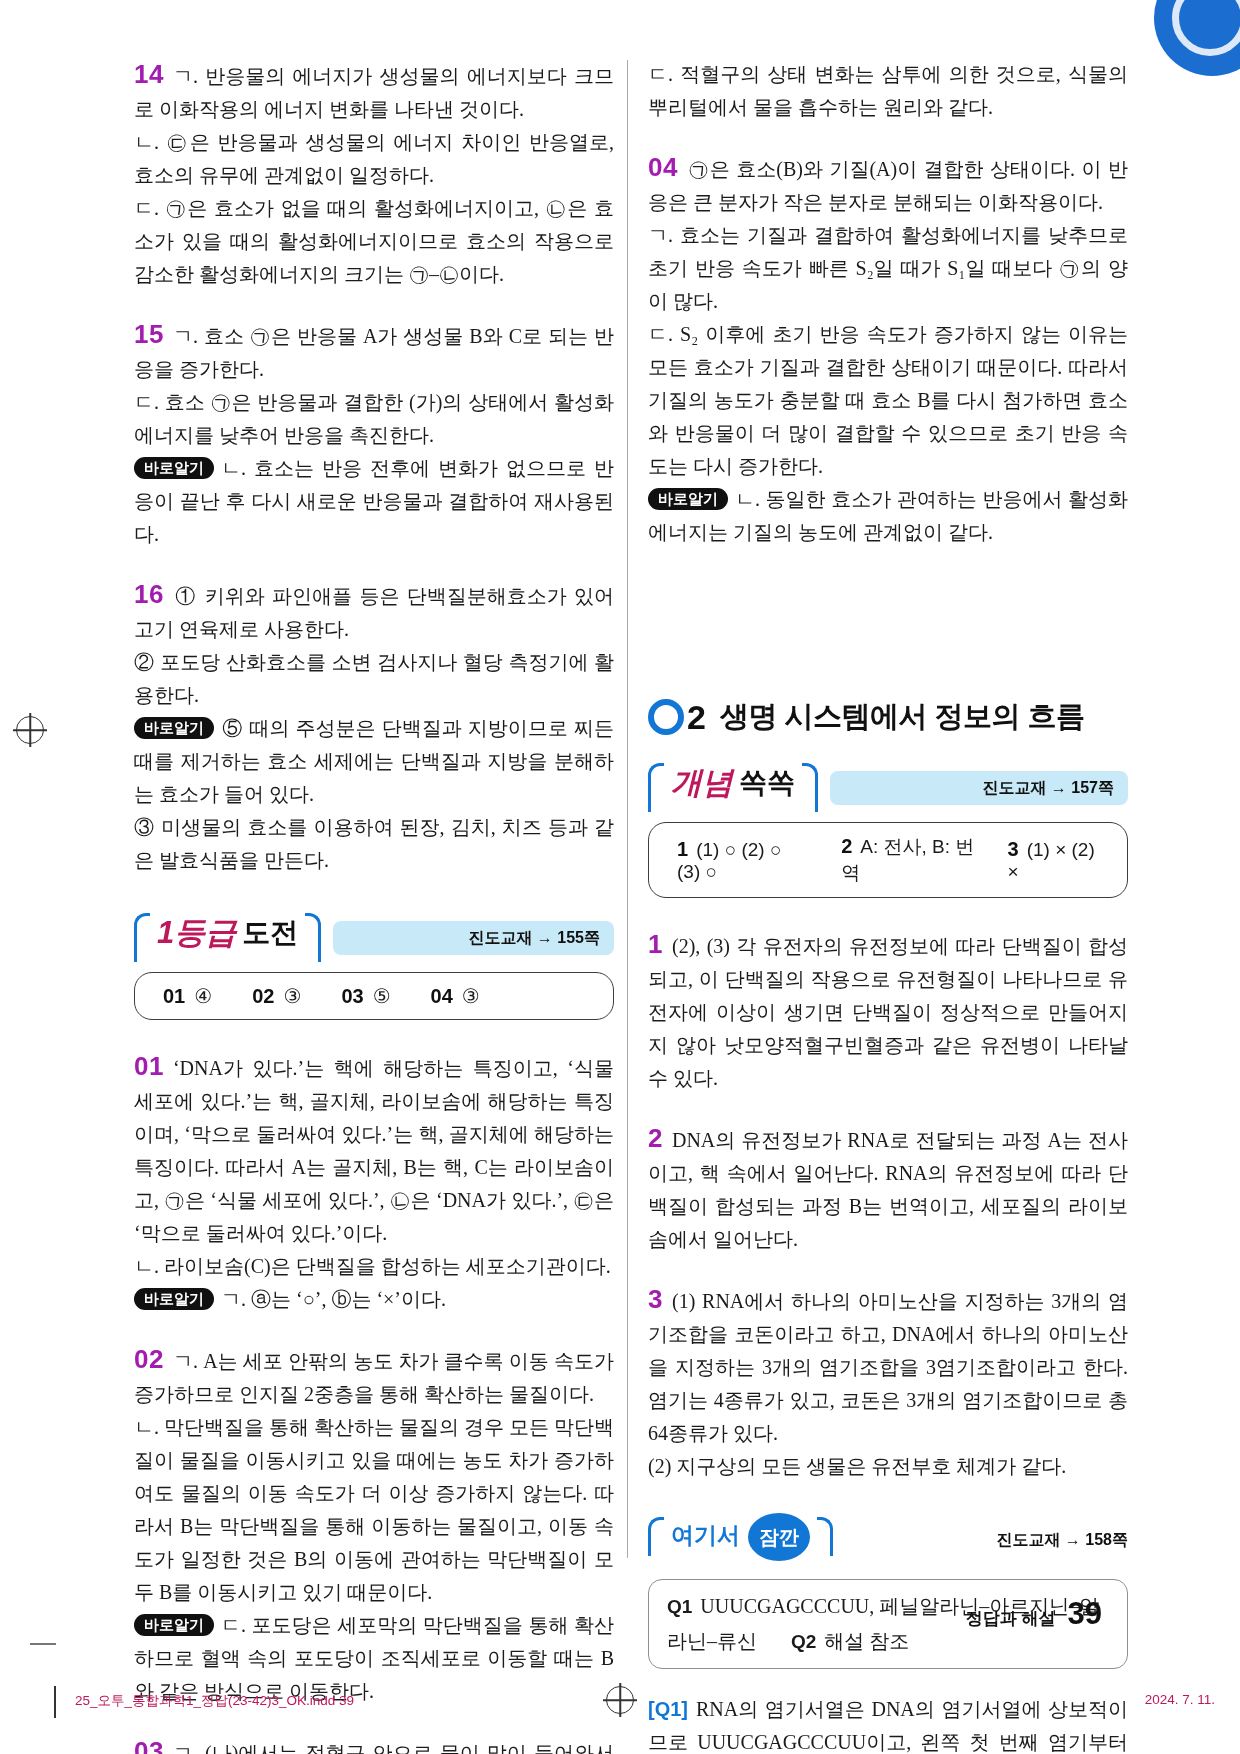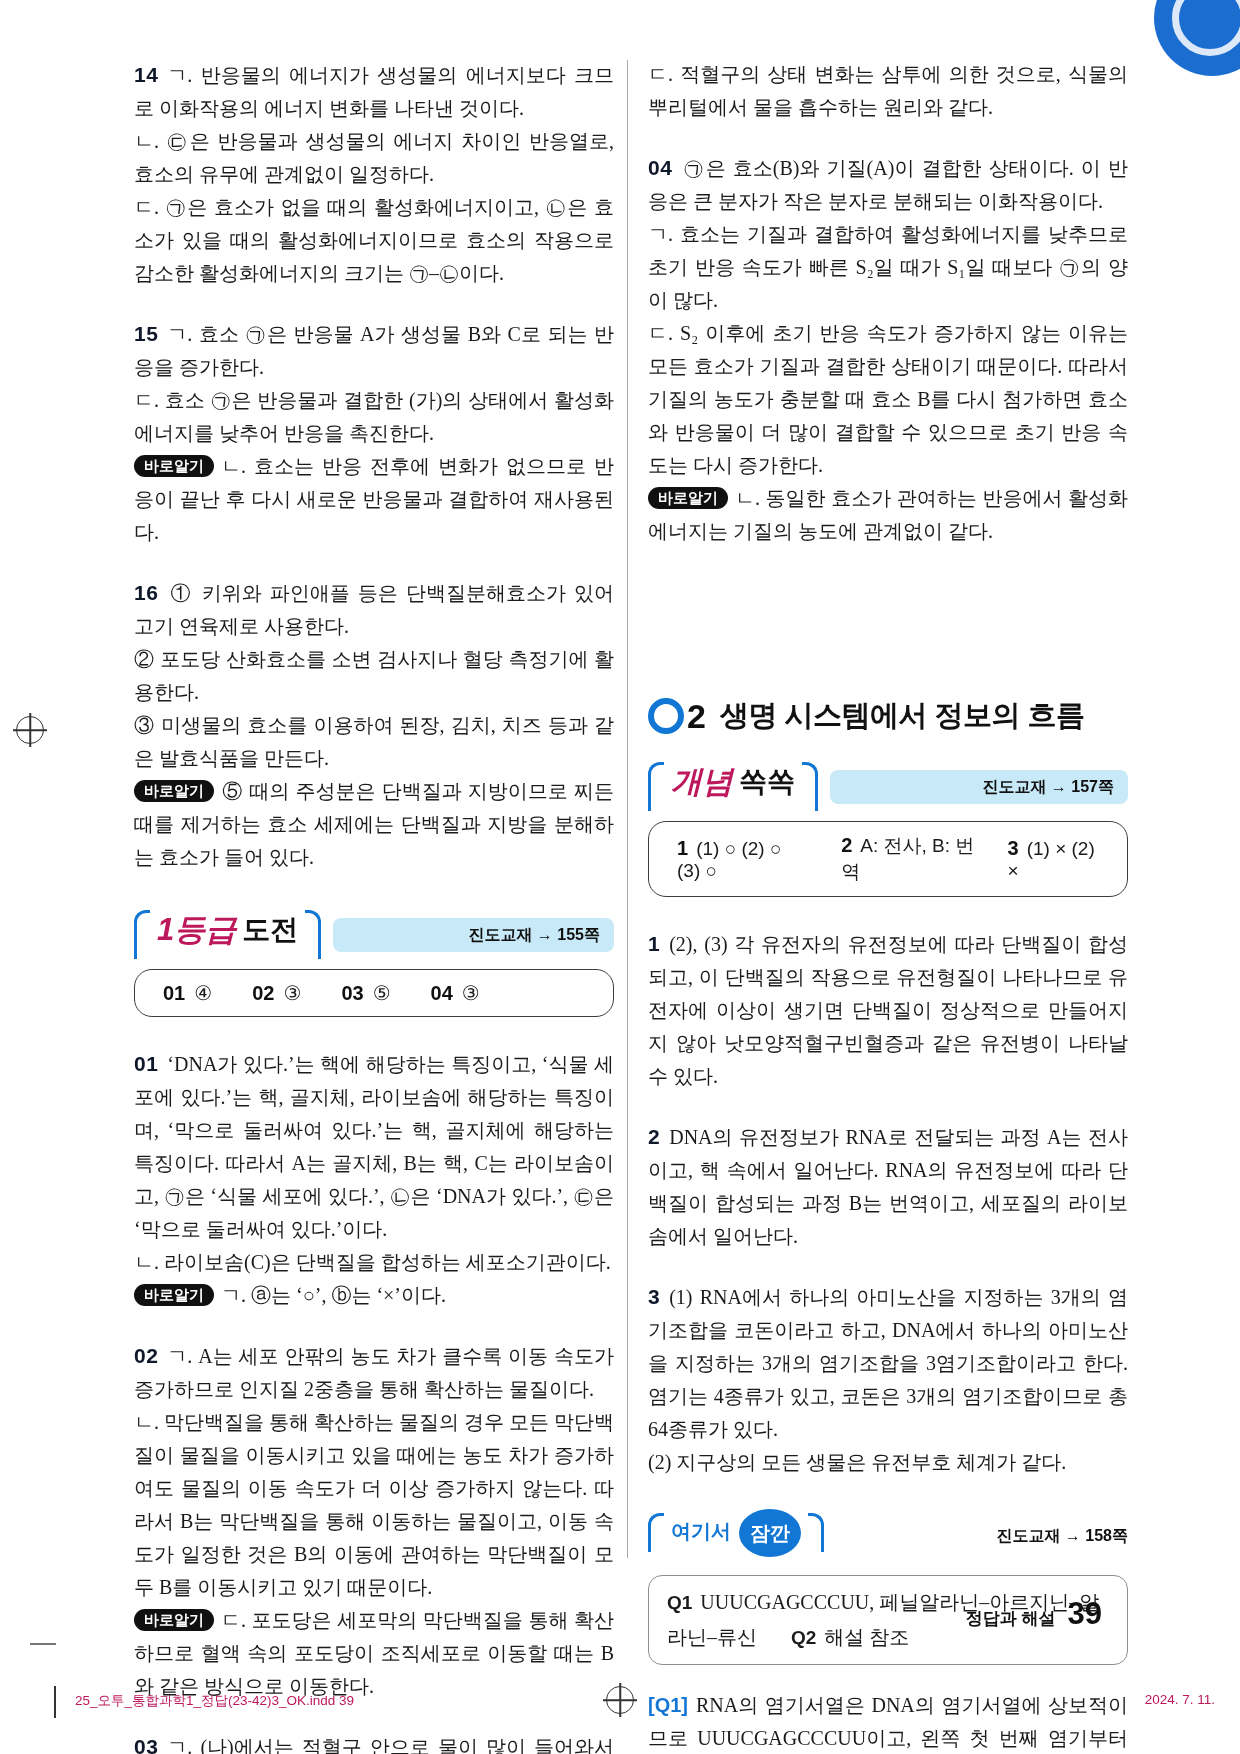--- a/index.html
+++ b/index.html
@@ -6,22 +6,22 @@
   .page{position:relative;width:1240px;height:1754px;background:#fff;overflow:hidden;
         font-family:"Liberation Serif","DejaVu Serif",serif;color:#1b1b1b;}
   .col{position:absolute;top:58px;width:480px;}
   .col-left{left:134px;}
   .col-right{left:648px;}
   .divider{position:absolute;left:627px;top:60px;width:1px;height:1498px;background:#a9a9a9;}
 
   
   .blk{margin:0 0 27px 0;}
   .blk p{margin:0;font-size:20px;line-height:33px;text-align:justify;}
-  .qnum{font-family:"Liberation Sans",sans-serif;font-weight:800;color:#0f172a;
-        font-size:21px;margin-right:9px;letter-spacing:0.5px;}
+  .qnum{font-family:"Liberation Sans",sans-serif;font-weight:800;color:#a21caf;
+        font-size:26px;margin-right:9px;letter-spacing:0.5px;}
   .badge-baro{display:inline-block;background:#101010;color:#fff;
         font-family:"Liberation Sans",sans-serif;font-weight:700;font-size:15px;
         line-height:22px;padding:0 10px;border-radius:12px;margin-right:7px;
         position:relative;top:-2px;white-space:nowrap;}
   .qmark{font-family:"Liberation Sans",sans-serif;font-weight:800;color:#1277d4;
         font-size:20px;margin-right:8px;}
 
   
   .band{display:flex;align-items:flex-start;margin:0 0 0 0;}
   .hook-l{display:inline-block;width:13px;height:46px;border-left:3.5px solid #1277d4;
@@ -47,21 +47,21 @@
 
   
   .sec-title{display:flex;align-items:center;margin:0 0 26px 0;}
   .sec-ring{width:24px;height:24px;border:6px solid #1277d4;border-radius:50%;
         display:inline-block;margin-right:3px;}
   .sec-num{font-family:"Liberation Sans",sans-serif;font-weight:800;font-size:34px;color:#111;}
   .sec-text{font-family:"Liberation Sans",sans-serif;font-weight:800;font-size:29px;
         color:#111;margin-left:14px;letter-spacing:-0.5px;}
 
   .m-blue{font-family:"Liberation Sans",sans-serif;font-weight:800;color:#1277d4;
-        font-size:20px;line-height:36px;}
+        font-size:23px;line-height:36px;}
   .m-circle{display:inline-flex;align-items:center;justify-content:center;width:62px;height:48px;
         background:#1277d4;color:#fff;border-radius:50%;font-family:"Liberation Sans",sans-serif;
         font-weight:800;font-size:20px;margin-left:8px;position:relative;top:-4px;}
 
   .qbox{border:1.5px solid #8f8f8f;border-radius:14px;padding:9px 18px;margin:14px 0 24px 0;}
   .qbox p{margin:0;font-size:20px;line-height:34px;text-align:left;}
   .qbox .qb{font-family:"Liberation Sans",sans-serif;font-weight:800;font-size:19px;margin-right:8px;}
   .qbox .gap{display:inline-block;width:34px;}
 
   
@@ -105,22 +105,22 @@
 
     <div class="blk">
       <p><span class="qnum">15</span><span>ㄱ. 효소 ㉠은 반응물 A가 생성물 B와 C로 되는 반응을 증가한다.</span></p>
       <p><span>ㄷ. 효소 ㉠은 반응물과 결합한 (가)의 상태에서 활성화에너지를 낮추어 반응을 촉진한다.</span></p>
       <p><span class="badge-baro">바로알기</span><span>ㄴ. 효소는 반응 전후에 변화가 없으므로 반응이 끝난 후 다시 새로운 반응물과 결합하여 재사용된다.</span></p>
     </div>
 
     <div class="blk">
       <p><span class="qnum">16</span><span>① 키위와 파인애플 등은 단백질분해효소가 있어 고기 연육제로 사용한다.</span></p>
       <p><span>② 포도당 산화효소를 소변 검사지나 혈당 측정기에 활용한다.</span></p>
+      <p><span class="badge-baro">바로알기</span><span>⑤ 때의 주성분은 단백질과 지방이므로 찌든 때를 제거하는 효소 세제에는 단백질과 지방을 분해하는 효소가 들어 있다.</span></p>
       <p><span>③ 미생물의 효소를 이용하여 된장, 김치, 치즈 등과 같은 발효식품을 만든다.</span></p>
-      <p><span class="badge-baro">바로알기</span><span>⑤ 때의 주성분은 단백질과 지방이므로 찌든 때를 제거하는 효소 세제에는 단백질과 지방을 분해하는 효소가 들어 있다.</span></p>
     </div>
 
     <div style="margin-top:36px;">
       <div class="band">
         <span class="hook-l"></span>
         <span class="t-blue">1등급</span>
         <span class="t-black">도전</span>
         <span class="hook-r"></span>
         <div class="jindo-bar">
             <span>진도교재 → 155쪽</span>

